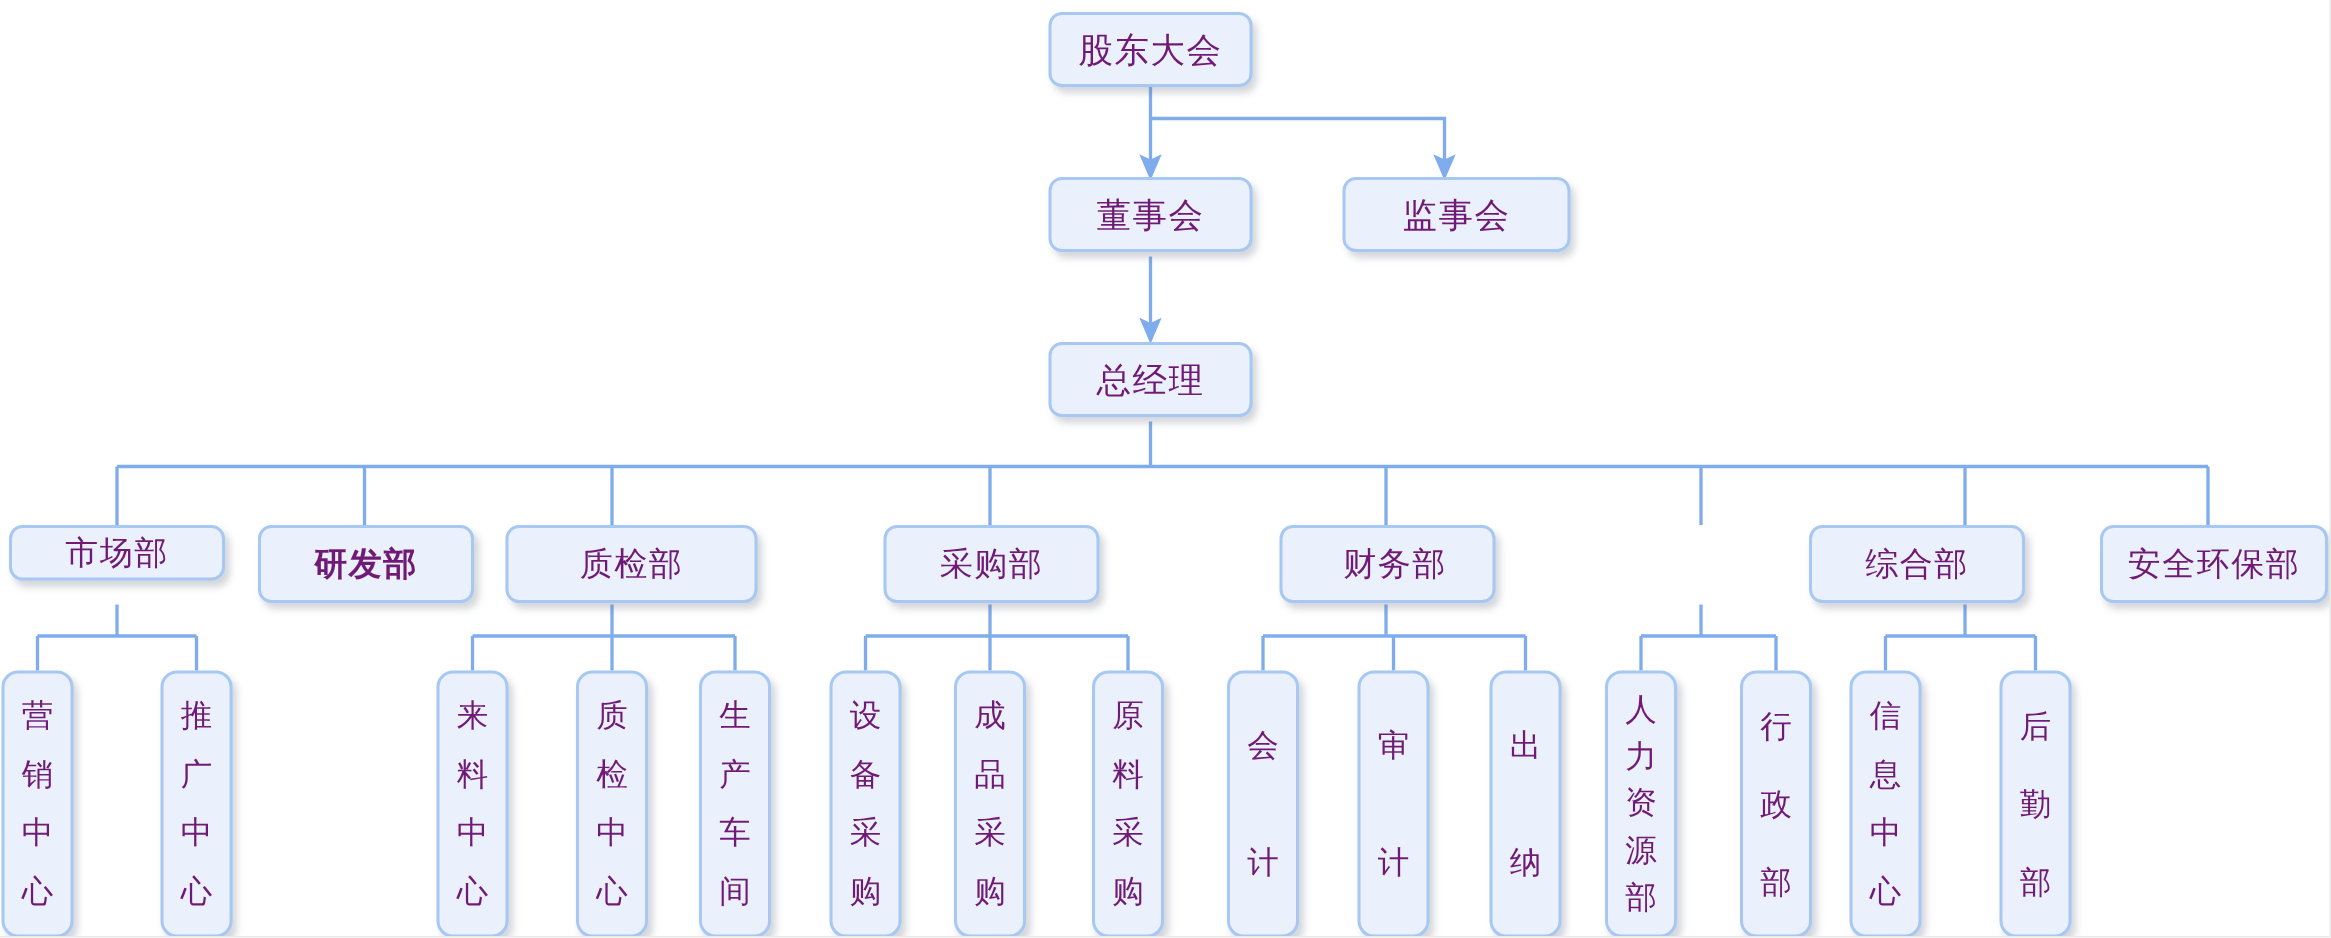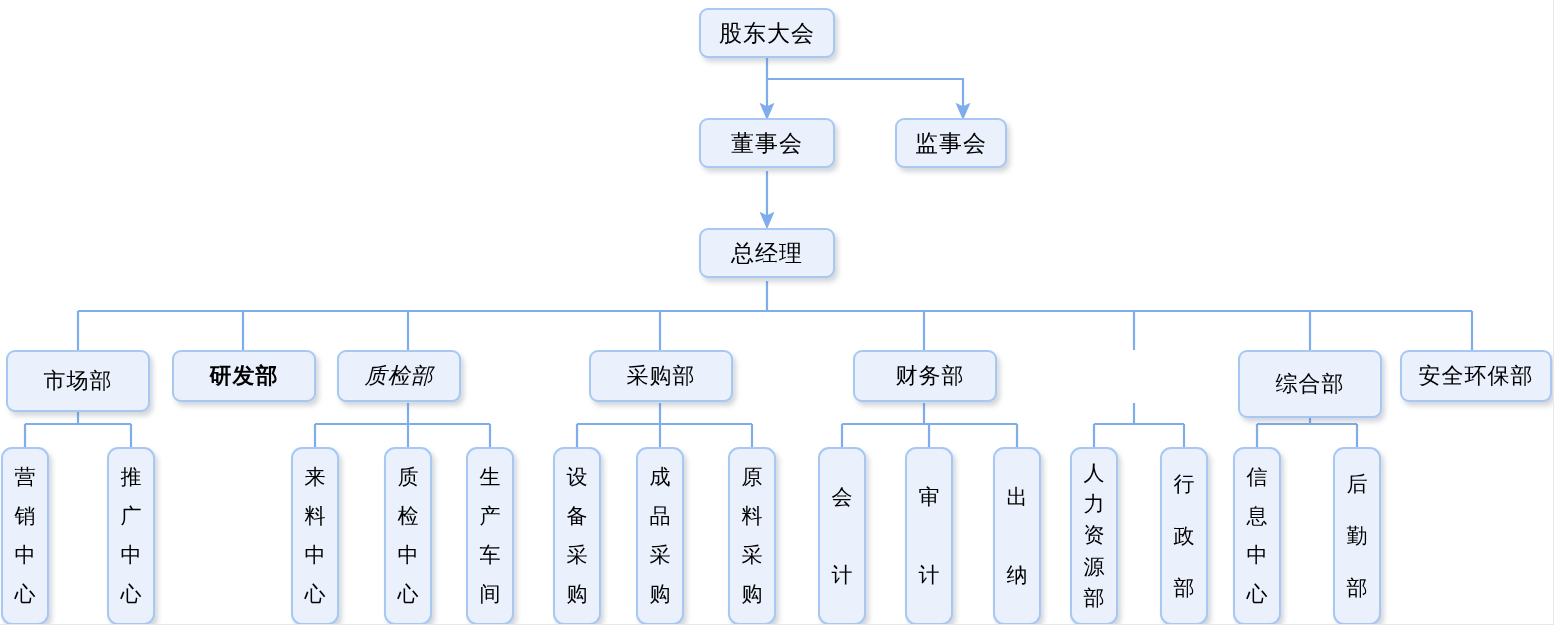--- a/index.html
+++ b/index.html
@@ -25,21 +25,21 @@
     width: 1554px;
     height: 625px;
     pointer-events: none;
   }
   .node {
     position: absolute;
     box-sizing: border-box;
     background: #eaf1fd;
     border: 2px solid #a6c8f2;
     border-radius: 9px;
-    color: #000000;
+    color: #701a75;
     display: flex;
     align-items: center;
     justify-content: center;
     box-shadow: 3px 4px 5px rgba(110, 120, 140, 0.30);
     text-align: center;
   }
   .node.top {
     font-size: 23px;
     letter-spacing: 1px;
   }
@@ -132,44 +132,44 @@
     </g>
   </svg>
 
   <div class="node top" style="left:699px; top:8px; width:136px; height:50px;">
     <span>股东大会</span>
   </div>
 
   <div class="node top" style="left:699px; top:118px; width:136px; height:50px;">
     <span>董事会</span>
   </div>
-  <div class="node top" style="left:895px; top:118px; width:112px; height:50px;">
+  <div class="node top" style="left:895px; top:118px; width:152px; height:50px;">
     <span>监事会</span>
   </div>
 
   <div class="node top" style="left:699px; top:228px; width:136px; height:50px;">
     <span>总经理</span>
   </div>
 
-  <div class="node dept" style="left:6px; top:350px; width:144px; height:62px;">
+  <div class="node dept" style="left:6px; top:350px; width:144px; height:37px;">
     <span>市场部</span>
   </div>
   <div class="node dept" style="left:172px; top:350px; width:144px; height:52px;font-weight:bold;">
     <span>研发部</span>
   </div>
-  <div class="node dept" style="left:337px; top:350px; width:124px; height:52px;font-style:italic;">
+  <div class="node dept" style="left:337px; top:350px; width:168px; height:52px;">
     <span>质检部</span>
   </div>
   <div class="node dept" style="left:589px; top:350px; width:144px; height:52px;">
     <span>采购部</span>
   </div>
   <div class="node dept" style="left:853px; top:350px; width:144px; height:52px;padding-left:10px;">
     <span>财务部</span>
   </div>
-  <div class="node dept" style="left:1238px; top:350px; width:144px; height:68px;">
+  <div class="node dept" style="left:1206px; top:350px; width:144px; height:52px;">
     <span>综合部</span>
   </div>
   <div class="node dept" style="left:1400px; top:350px; width:152px; height:52px;">
     <span>安全环保部</span>
   </div>
 
   <div class="node leaf" style="left:1px; top:447px; width:48px; height:178px;">
     <div class="vtext">
         <span>营</span>
         <span>销</span>

